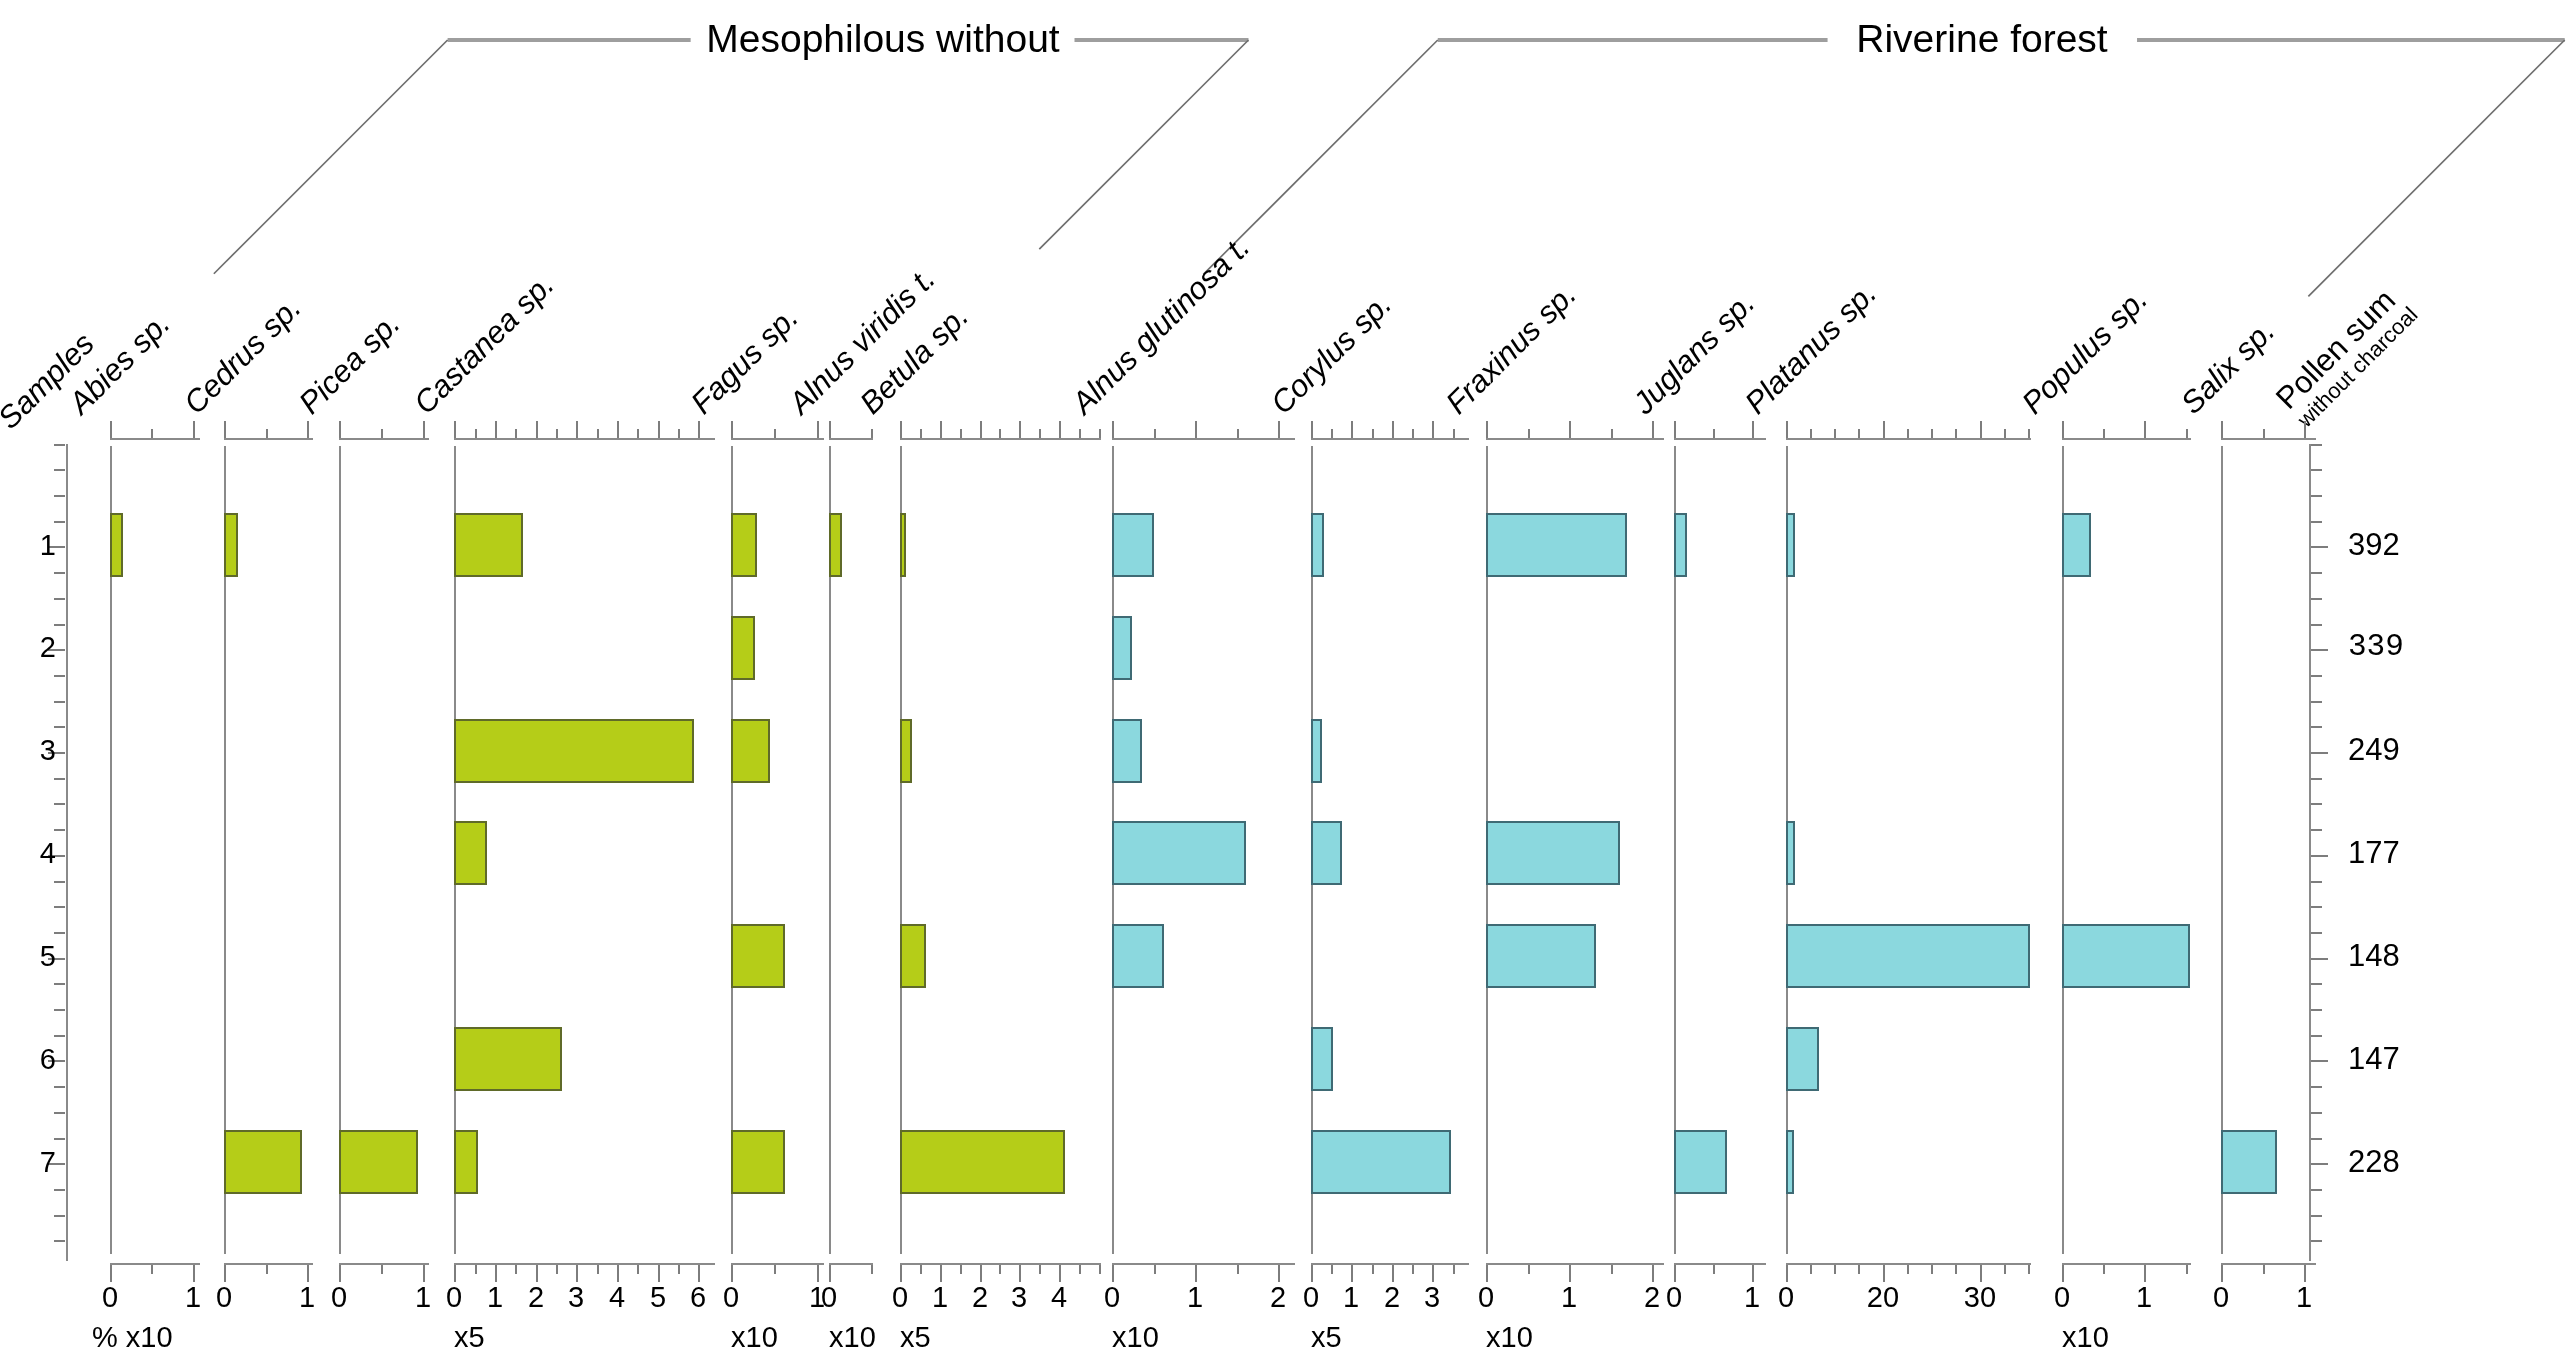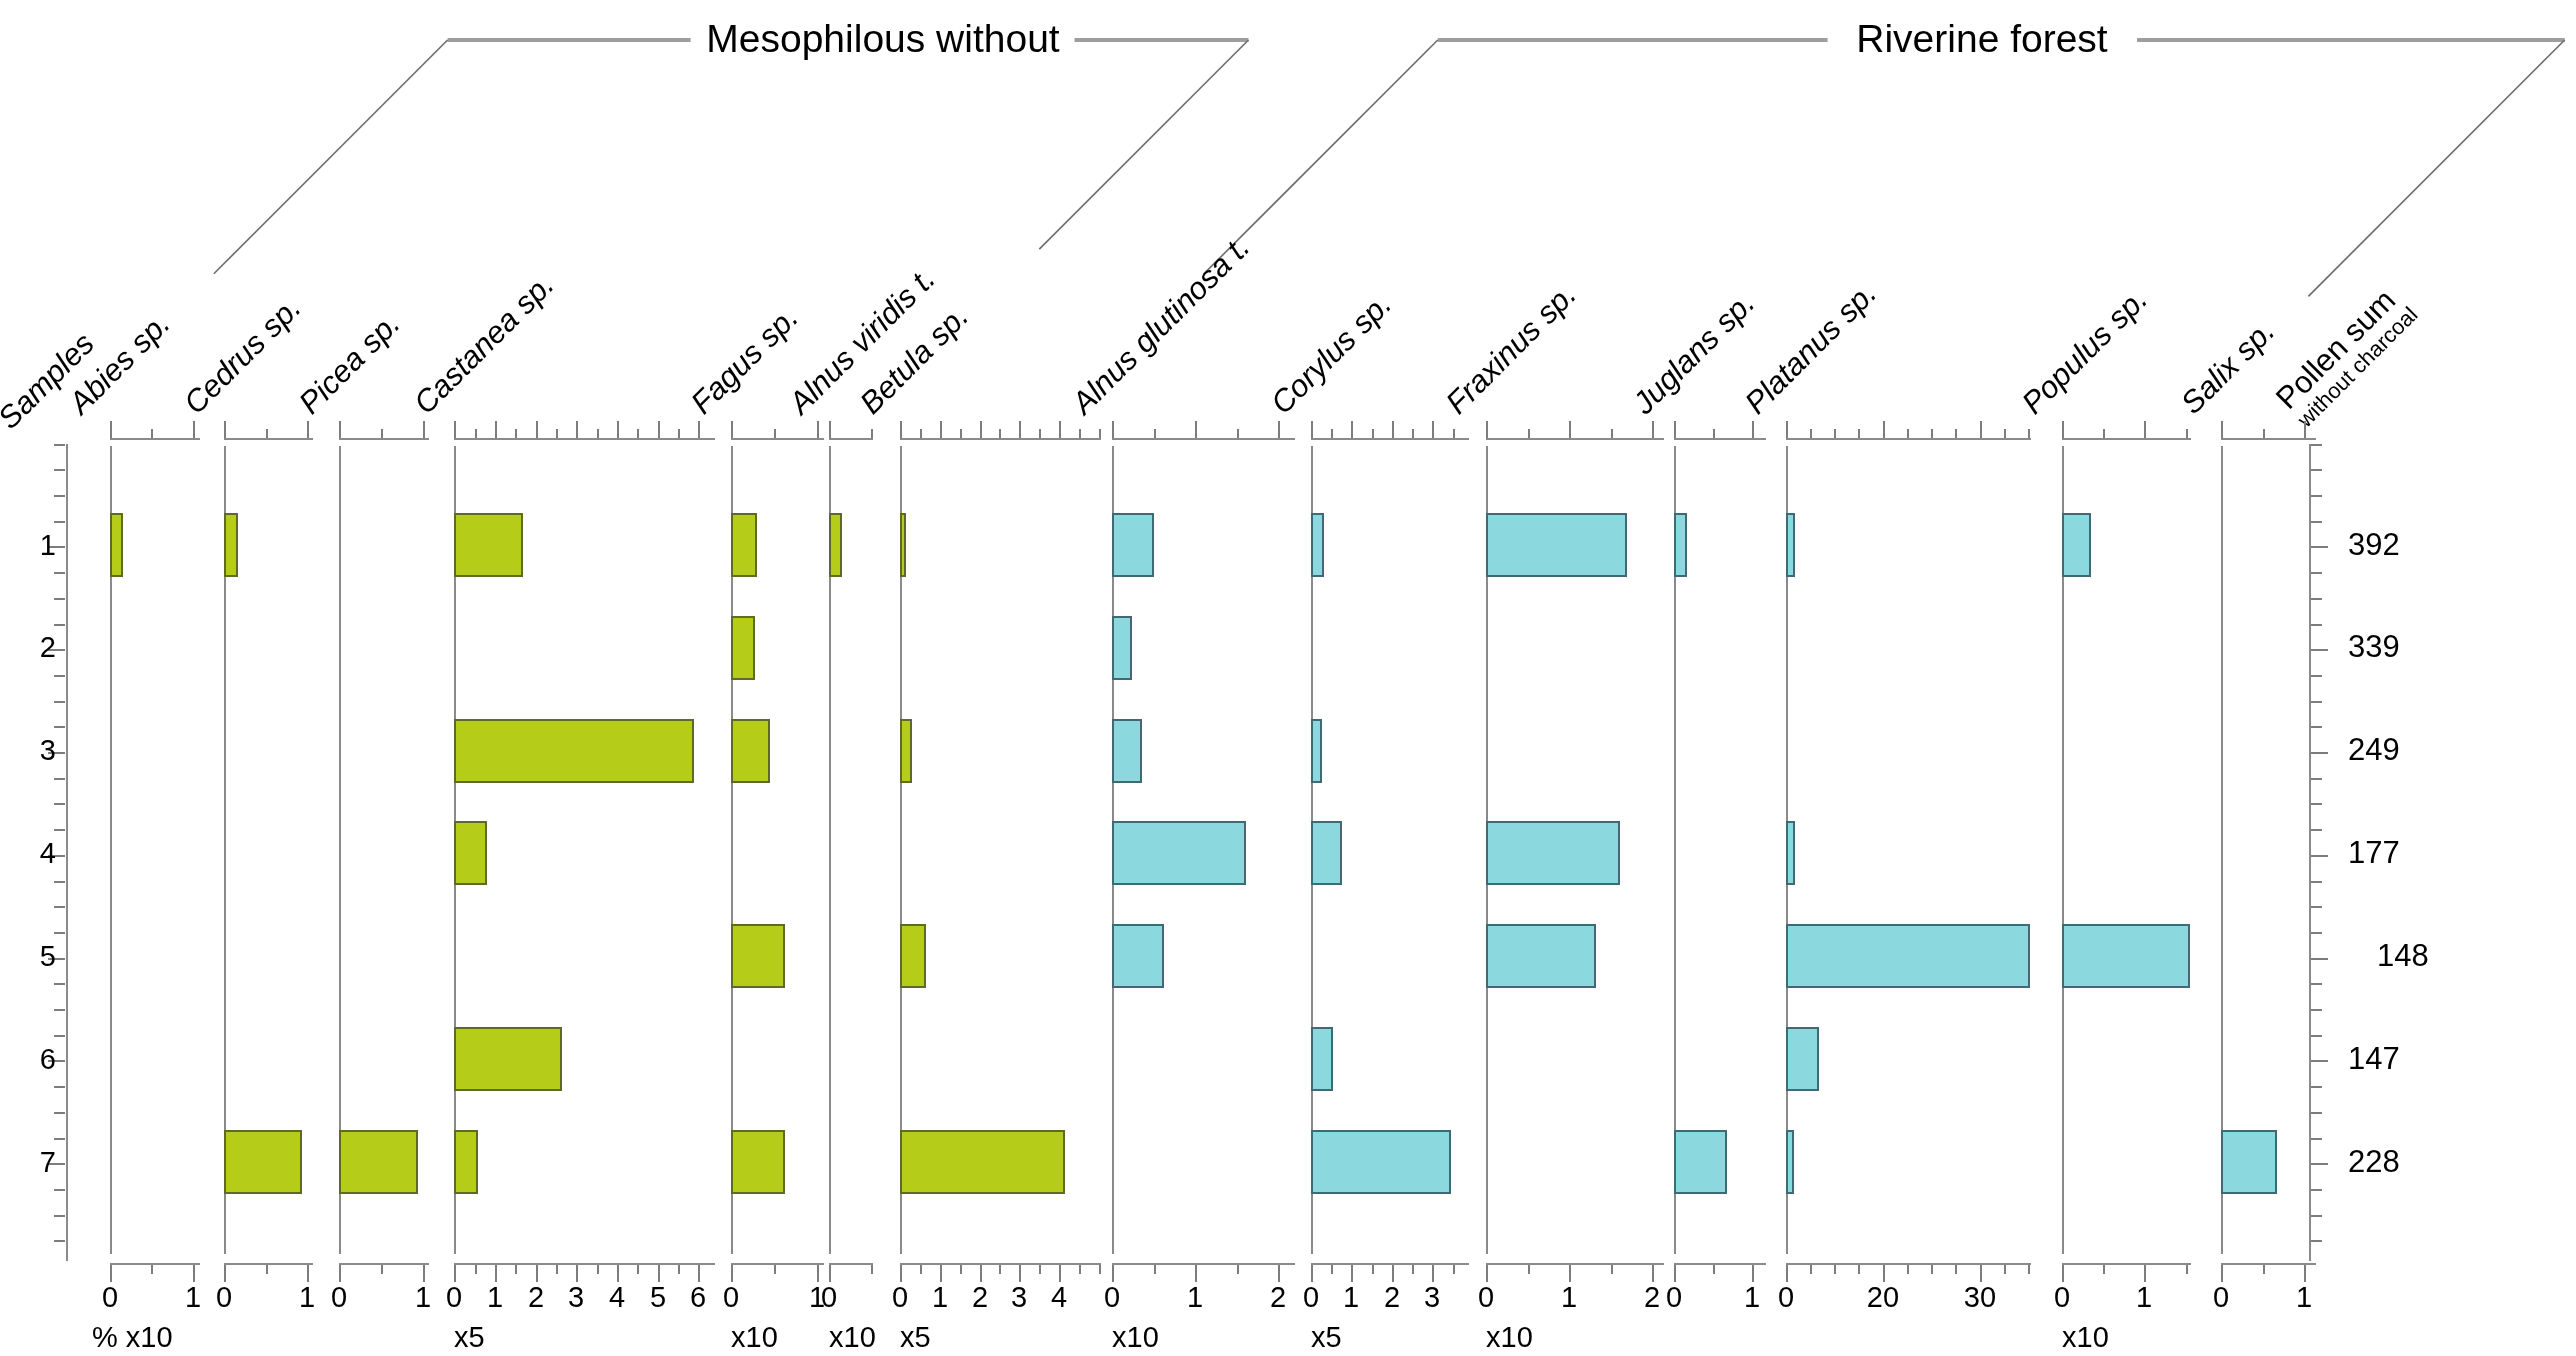--- a/index.html
+++ b/index.html
@@ -493,22 +493,22 @@
       <div class="rowlabel" style="left: 16px; top: 545px;">1</div>
       <div class="rowlabel" style="left: 16px; top: 647px;">2</div>
       <div class="rowlabel" style="left: 16px; top: 750px;">3</div>
       <div class="rowlabel" style="left: 16px; top: 853px;">4</div>
       <div class="rowlabel" style="left: 16px; top: 956px;">5</div>
       <div class="rowlabel" style="left: 16px; top: 1059px;">6</div>
       <div class="rowlabel" style="left: 16px; top: 1162px;">7</div>
     </div>
   <div id="sums">
       <div class="sumlabel" style="left: 2348px; top: 545px;">392</div>
-      <div class="sumlabel" style="left: 2348px; top: 647px;">339</div>
+      <div class="sumlabel" style="left: 2348px; top: 647px; font-family: Liberation Mono, monospace;">339</div>
       <div class="sumlabel" style="left: 2348px; top: 750px;">249</div>
       <div class="sumlabel" style="left: 2348px; top: 853px;">177</div>
-      <div class="sumlabel" style="left: 2348px; top: 956px; margin-left: 29px;">148</div>
+      <div class="sumlabel" style="left: 2348px; top: 956px;">148</div>
       <div class="sumlabel" style="left: 2348px; top: 1059px;">147</div>
       <div class="sumlabel" style="left: 2348px; top: 1162px;">228</div>
     </div>
 
 </div>
 
 
 </body></html>

